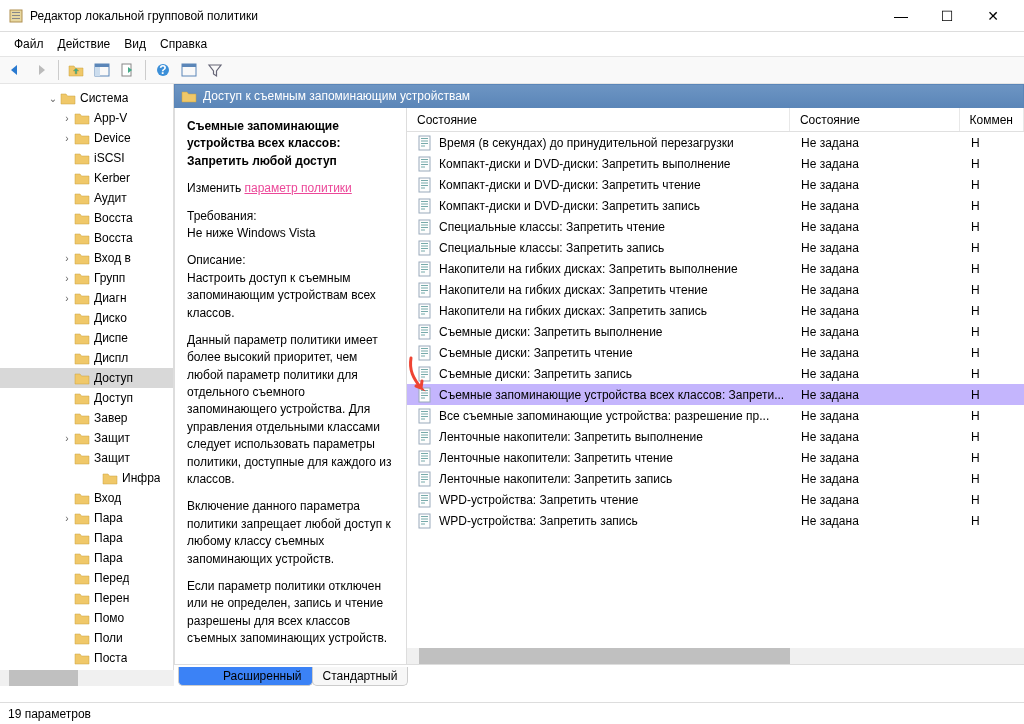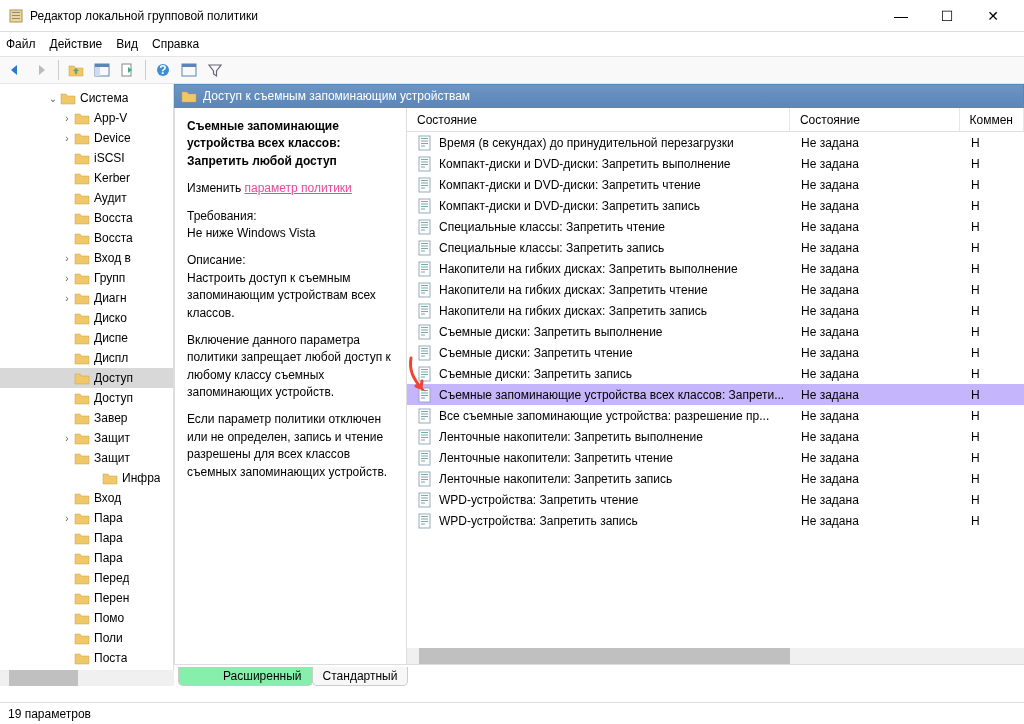--- a/index.html
+++ b/index.html
@@ -2,21 +2,21 @@
 <html><head>
 <meta charset="utf-8">
 <style>
 * { box-sizing: border-box; margin: 0; padding: 0; font-family: 'Segoe UI', Tahoma, sans-serif; font-size: 12px; }
 body { background: #fff; width: 1024px; height: 724px; overflow: hidden; display: flex; flex-direction: column; }
 .titlebar { height: 32px; display: flex; align-items: center; padding: 0 8px; border-bottom: 1px solid #ddd; }
 .titlebar-icon { width: 16px; height: 16px; margin-right: 6px; }
 .titlebar-text { flex: 1; font-size: 12px; }
 .win-controls { display: flex; gap: 0; margin-left: auto; }
 .win-btn { width: 46px; height: 30px; display: flex; align-items: center; justify-content: center; font-size: 14px; }
-.menubar { height: 24px; display: flex; align-items: center; padding: 0 6px; gap: 14px; }
+.menubar { height: 24px; display: flex; align-items: center; padding: 0 14px; gap: 14px; }
 .menubar span { font-size: 12px; cursor: default; }
 .toolbar { height: 28px; display: flex; align-items: center; padding: 0 4px; gap: 4px; border-top: 1px solid #e5e5e5; border-bottom: 1px solid #e5e5e5; background: #f9f9f9; }
 .tb-sep { width: 1px; height: 20px; background: #ccc; margin: 0 2px; }
 .tb-btn { width: 22px; height: 22px; display: flex; align-items: center; justify-content: center; }
 .content { flex: 1; display: flex; overflow: hidden; }
 .tree-pane { width: 174px; border-right: 1px solid #ddd; overflow-y: auto; overflow-x: hidden; position: relative; }
 .tree-pane::-webkit-scrollbar { width: 16px; }
 .tree-pane::-webkit-scrollbar-track { background: #f0f0f0; }
 .tree-pane::-webkit-scrollbar-thumb { background: #c0c0c0; }
 .tree { padding: 4px 0; }
@@ -41,21 +41,21 @@
 .col-name { width: 384px; }
 .col-state { width: 170px; }
 .col-comment { flex: 1; }
 .list-body { flex: 1; overflow: auto; }
 .list-row { display: flex; height: 21px; align-items: center; text-align: right; }
 .list-row.selected { background: #c4b5fd; }
 .list-cell { padding: 0 10px; font-size: 12px; overflow: hidden; white-space: nowrap; text-overflow: ellipsis; display: flex; align-items: center; }
 .policy-icon { width: 16px; height: 16px; margin-right: 6px; flex-shrink: 0; }
 .tabs { height: 22px; display: flex; align-items: flex-end; padding-left: 4px; border-top: 1px solid #ddd; background: #fff; }
 .tab { padding: 2px 10px; border: 1px solid #ccc; border-top: none; border-bottom-left-radius: 5px; border-bottom-right-radius: 5px; font-size: 12px; background: #f7f7f7; margin-right: -1px; }
-.tab.active { background: #86efac; border-bottom: 1px solid #ccc; position: relative; z-index: 1; padding-left: 44px; }
+.tab.active { background: #3b82f6; border-bottom: 1px solid #ccc; position: relative; z-index: 1; padding-left: 44px; }
 .statusbar { height: 22px; border-top: 1px solid #ddd; display: flex; align-items: center; padding: 0 8px; font-size: 12px; }
 .hscroll { height: 16px; background: #f0f0f0; display: flex; }
 .hscroll-thumb { width: 60%; background: #c0c0c0; margin-left: 2%; }
 .red-arrow { position: absolute; left: 0px; top: 248px; pointer-events: none; z-index: 10; }
 svg.folder { fill: #f0c869; stroke: #c9a23e; stroke-width: 0.5; }
 .detail-para { margin-bottom: 10px; }
 </style>
 </head>
 <body>
 
@@ -362,20 +362,21 @@
         <div class="detail-para"><b>Съемные запоминающие устройства всех классов: Запретить любой доступ</b></div>
         <div class="detail-para"><span>Изменить </span><a href="#">параметр политики</a></div>
         <div class="detail-para">
           <span>Требования:</span><br>
           <span>Не ниже Windows Vista</span>
         </div>
         <div class="detail-para">
           <span>Описание:</span><br>
           <span>Настроить доступ к съемным запоминающим устройствам всех классов.</span>
         </div>
+        <div class="detail-para">Данный параметр политики имеет более высокий приоритет, чем любой параметр политики для отдельного съемного запоминающего устройства. Для управления отдельными классами следует использовать параметры политики, доступные для каждого из классов.</div>
         <div class="detail-para">Включение данного параметра политики запрещает любой доступ к любому классу съемных запоминающих устройств.</div>
         <div class="detail-para">Если параметр политики отключен или не определен, запись и чтение разрешены для всех классов съемных запоминающих устройств.</div>
       </div>
 
       <div class="list-pane">
         <div class="list-header">
           <div class="col col-name">Состояние</div>
           <div class="col col-state">Состояние</div>
           <div class="col col-comment">Коммен</div>
         </div>

